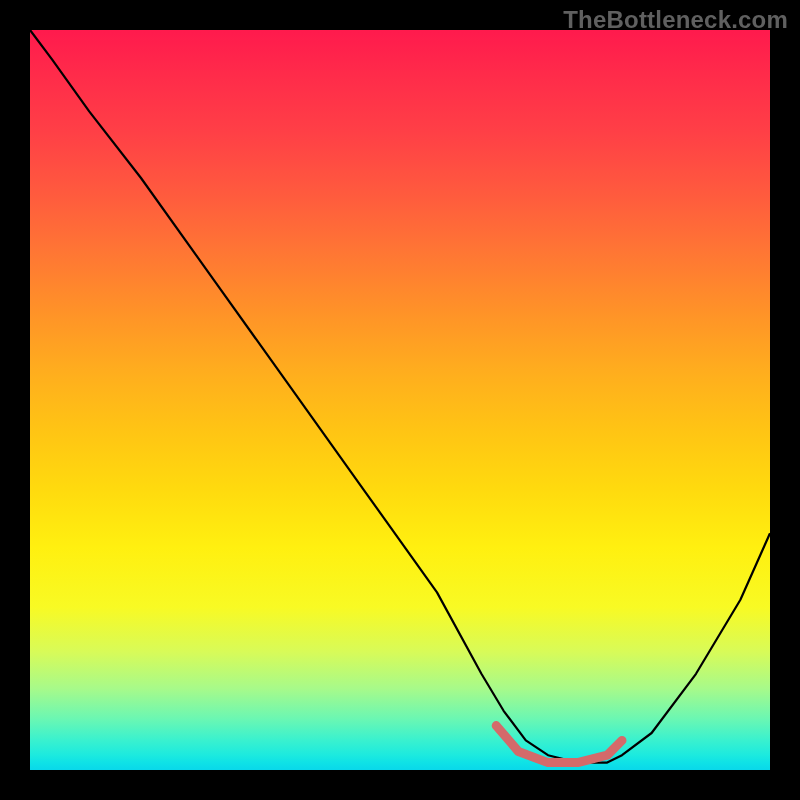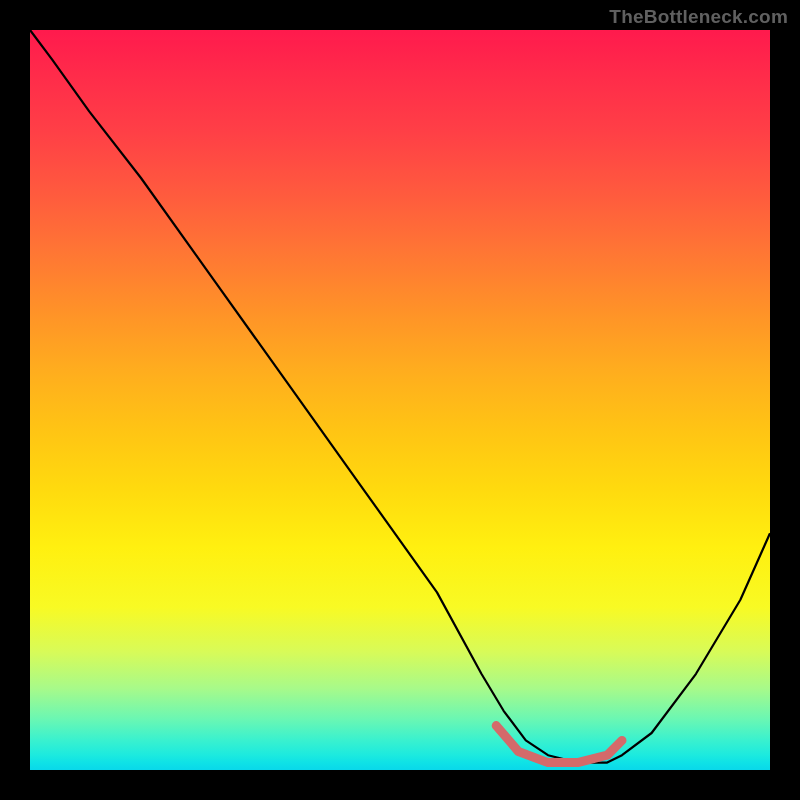--- a/index.html
+++ b/index.html
@@ -8,21 +8,21 @@
     width: 800px;
     height: 800px;
     background: #000;
     position: relative;
   }
   .watermark {
     position: absolute;
     top: 6px;
     right: 12px;
     font-family: Arial, Helvetica, sans-serif;
-    font-size: 19px;
+    font-size: 24px;
     font-weight: 600;
     color: #606060;
     letter-spacing: 0.2px;
     z-index: 10;
     text-align: center;
   }
   .plot {
     position: absolute;
     left: 30px;
     top: 30px;

